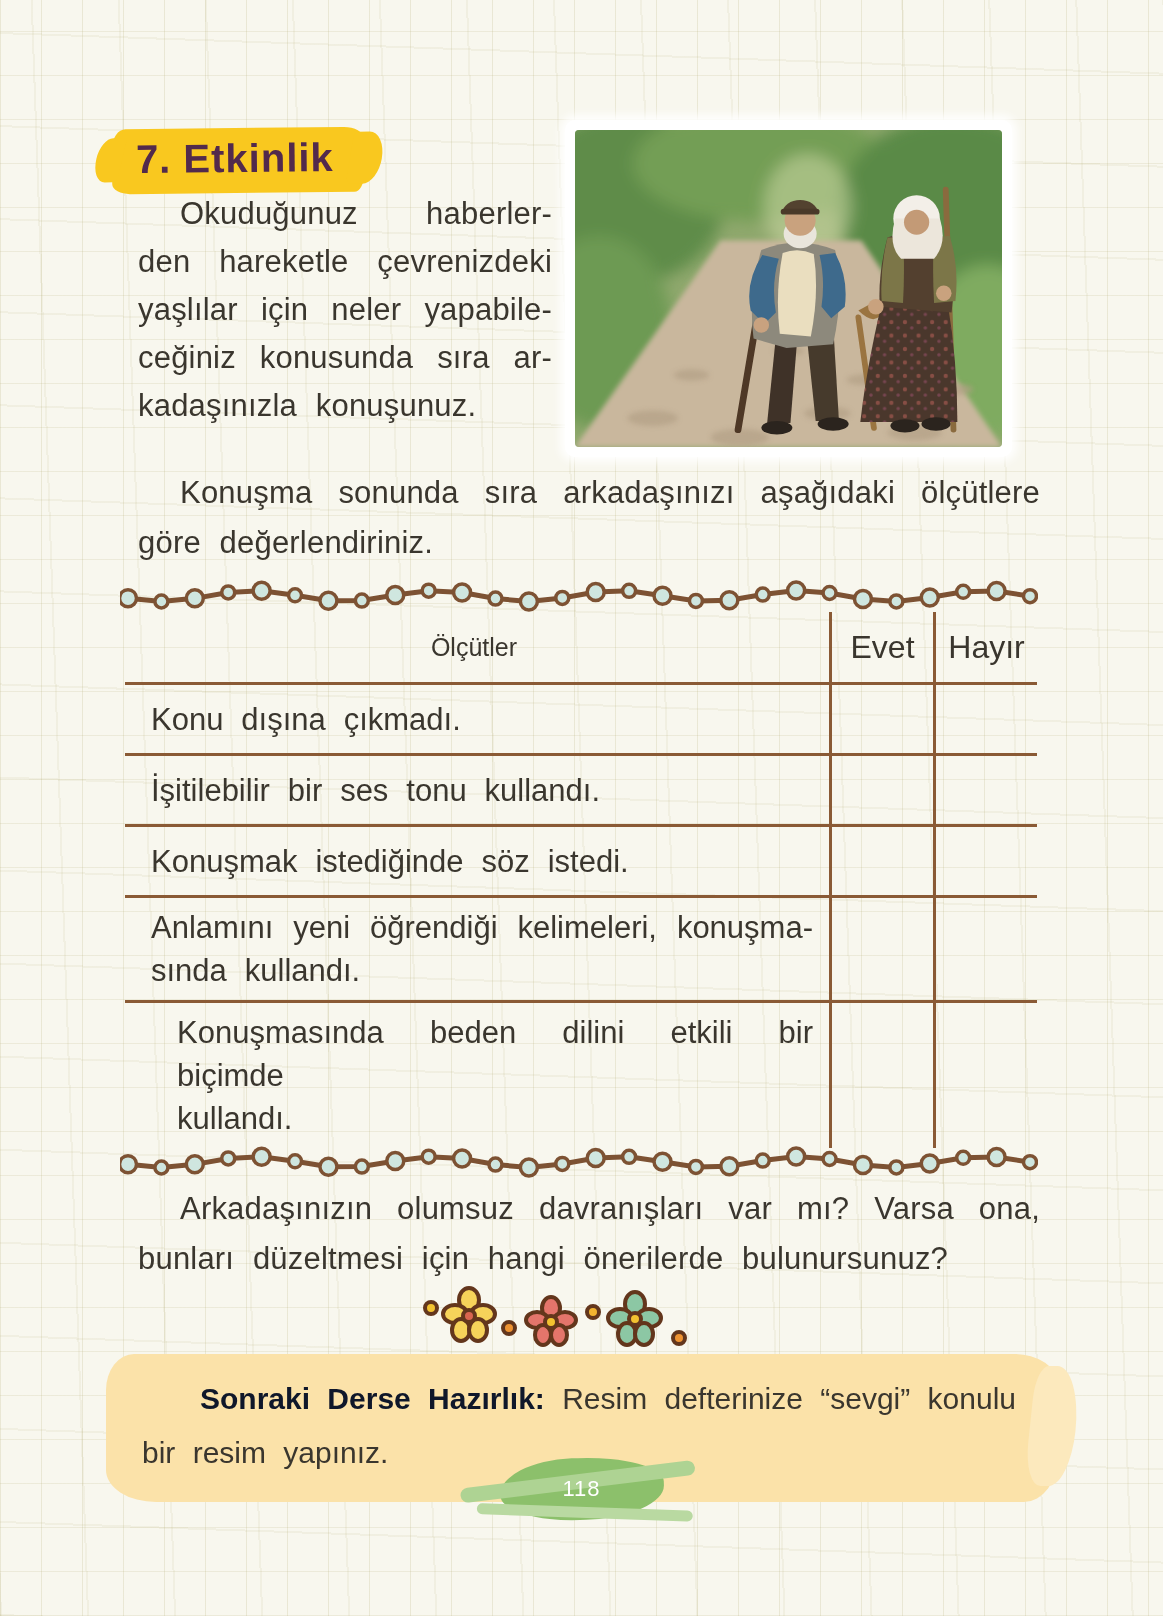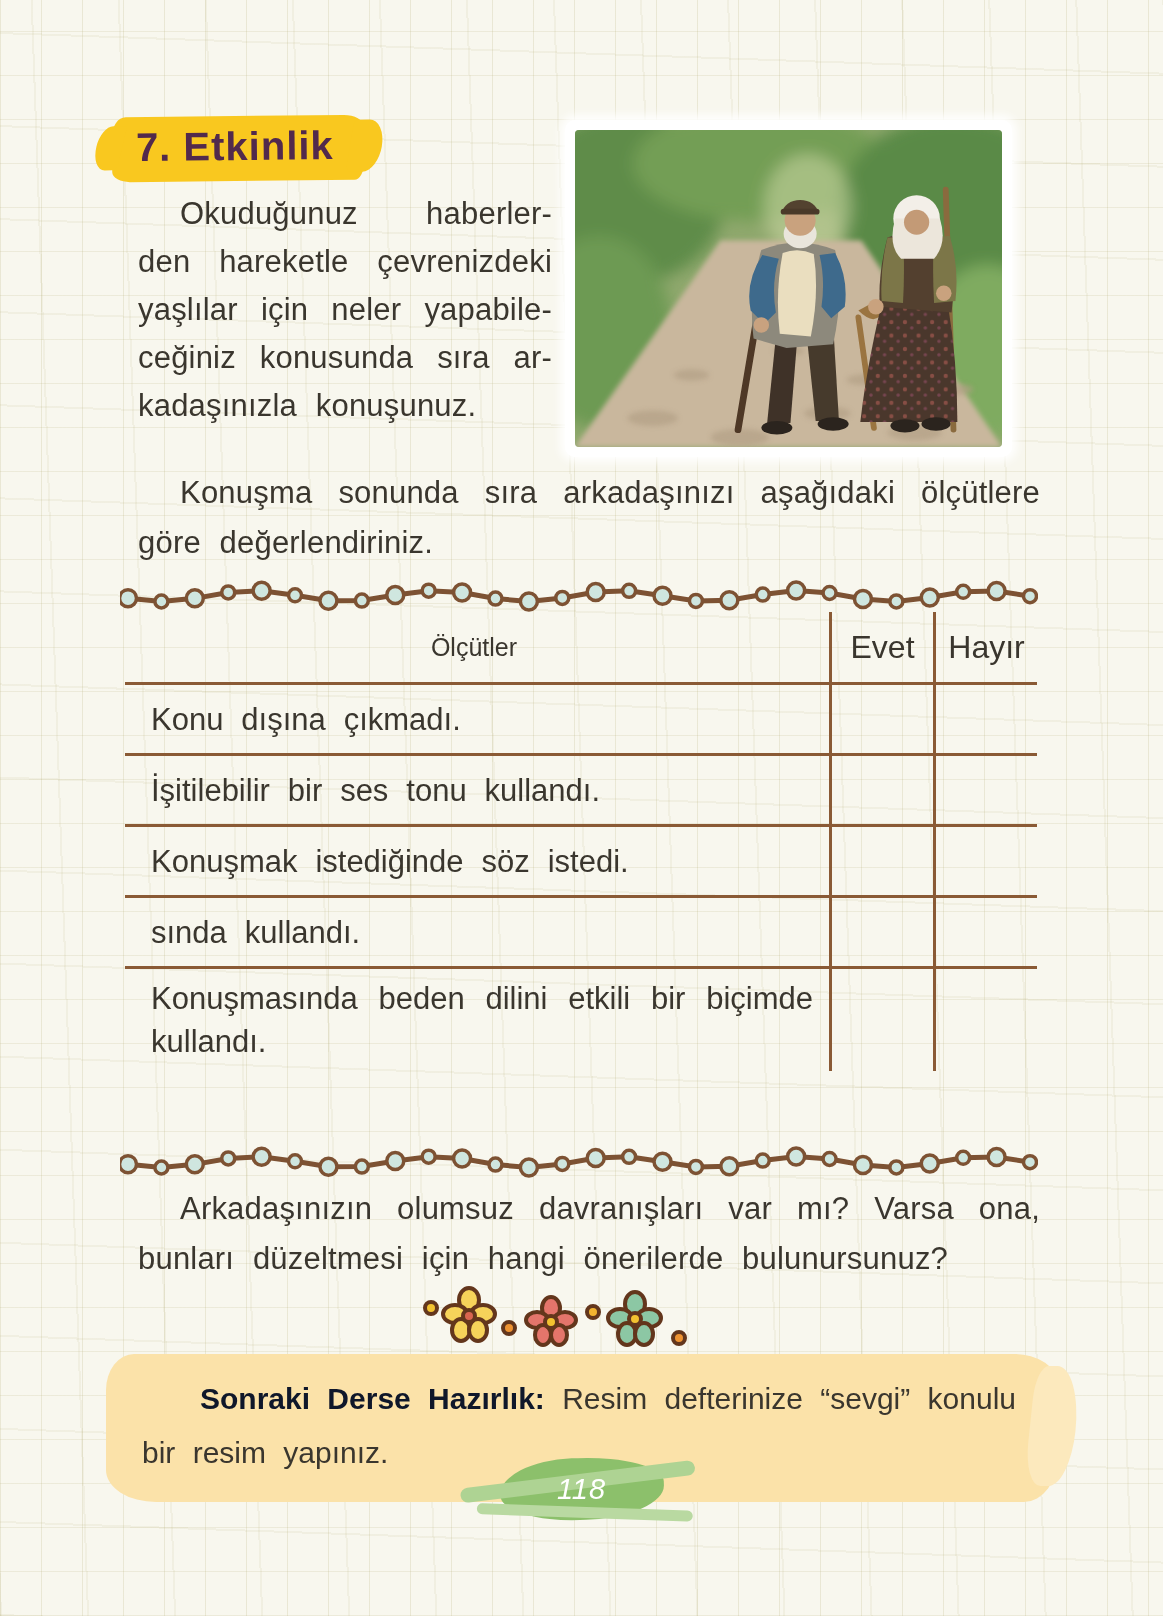--- a/index.html
+++ b/index.html
@@ -12,21 +12,21 @@
       repeating-linear-gradient(0deg,  rgba(176,168,110,.16) 0 1px, transparent 1px 44px),
       repeating-linear-gradient(88deg, rgba(176,168,110,.10) 0 2px, transparent 2px 87px),
       repeating-linear-gradient(2deg,  rgba(176,168,110,.10) 0 2px, transparent 2px 93px);
   }
   .bodytext{font-size:31px; word-spacing:.32em; letter-spacing:.2px;}
   .line{white-space:normal;margin-left:16px;}
   .jlines .line:not(:last-child){text-align:justify; text-align-last:justify;}
   .indent-first .line:first-child{text-indent:42px;}
 
   
-  .title-wrap{position:absolute; left:112px; top:116px;text-decoration:underline;}
+  .title-wrap{position:absolute; left:112px; top:128px;text-decoration:underline;}
   .brush-yellow{
     position:relative; display:inline-block; background:#f9c81f;
     padding:8px 30px 12px 24px; border-radius:14px 20px 10px 18px/20px 12px 18px 10px;
     transform:rotate(-.6deg);
   }
   .brush-yellow::before{content:''; position:absolute; left:-16px; top:9px; bottom:12px; width:26px;
     background:inherit; border-radius:60% 10% 20% 70%; transform:skewX(-14deg);}
   .brush-yellow::after{content:''; position:absolute; right:-18px; top:5px; bottom:8px; width:32px;
     background:inherit; border-radius:15% 70% 65% 20%; transform:skewX(-10deg);}
   .title-text{position:relative; z-index:1; margin:0; font-size:40px; font-weight:700;
@@ -42,21 +42,21 @@
   .instruction{position:absolute; left:122px; top:468px; width:918px; line-height:50px;}
   .question{position:absolute; left:122px; top:1184px; width:918px; line-height:50px;}
 
   
   .divider{position:absolute; left:120px; width:918px; height:36px;}
   .d1{top:578px;} .d2{top:1144px;}
 
   
   .e-table{position:absolute; left:125px; top:612px; width:912px; font-size:31px;}
   .t-row{display:flex; align-items:stretch; border-bottom:3px solid #8a5a35; min-height:68px;}
-  .t-row:last-child{border-bottom:none;}
+  .t-row:last-child{border-bottom:none;padding-left:26px;}
   .t-cell{display:flex; flex-direction:column; justify-content:center; box-sizing:border-box;}
   .t-cell.criteria{flex:1; padding:8px 16px 8px 10px; line-height:43px; word-spacing:.3em;}
   .t-cell.criteria .line:not(:last-child){text-align:justify; text-align-last:justify;}
   .t-cell.ans{width:104px; border-left:3px solid #8a5a35; align-items:center;}
   .t-head{min-height:70px; border-bottom:3px solid #8a5a35;}
   .t-head .criteria{align-items:center; text-align:center; font-size:25px;}
   .t-head .ans{font-size:32px;}
 
   
   .flowers{position:absolute; left:0; right:0; top:1286px; display:flex; justify-content:center;}
@@ -73,21 +73,21 @@
 
   
   .page-badge{position:absolute; left:0; right:0; top:1458px; margin:auto; width:164px; height:62px;
     display:flex; align-items:center; justify-content:center;}
   .badge-blob{position:absolute; inset:0; background:#8cc06b;
     border-radius:46% 54% 50% 50%/58% 44% 54% 46%; transform:rotate(-2deg);}
   .badge-blob::before{content:''; position:absolute; left:-40px; top:16px; width:236px; height:15px;
     background:#aed393; border-radius:10px; transform:rotate(-5deg);}
   .badge-blob::after{content:''; position:absolute; left:-24px; bottom:2px; width:216px; height:11px;
     background:#b9d9a1; border-radius:10px; transform:rotate(4deg);}
-  .page-number{position:relative; z-index:1; color:#ffffff; font-size:29px; letter-spacing:1px;font-style:italic;}
+  .page-number{position:relative; z-index:1; color:#ffffff; font-size:22px; letter-spacing:1px;}
 </style>
 </head>
 <body>
 
 <div class="page">
 
   <div class="title-wrap">
     <div class="brush-yellow">
       <h1 class="title-text">7. Etkinlik</h1>
     </div>
@@ -232,20 +232,21 @@
       </div>
       <div class="t-row">
         <div class="t-cell criteria">
           <div class="line">Konuşmak istediğinde söz istedi.</div>
         </div>
         <div class="t-cell ans"></div>
         <div class="t-cell ans"></div>
       </div>
       <div class="t-row">
         <div class="t-cell criteria">
+          <div class="line">Anlamını yeni öğrendiği kelimeleri, konuşma-</div>
           <div class="line">sında kullandı.</div>
         </div>
         <div class="t-cell ans"></div>
         <div class="t-cell ans"></div>
       </div>
       <div class="t-row">
         <div class="t-cell criteria">
           <div class="line">Konuşmasında beden dilini etkili bir biçimde</div>
           <div class="line">kullandı.</div>
         </div>

